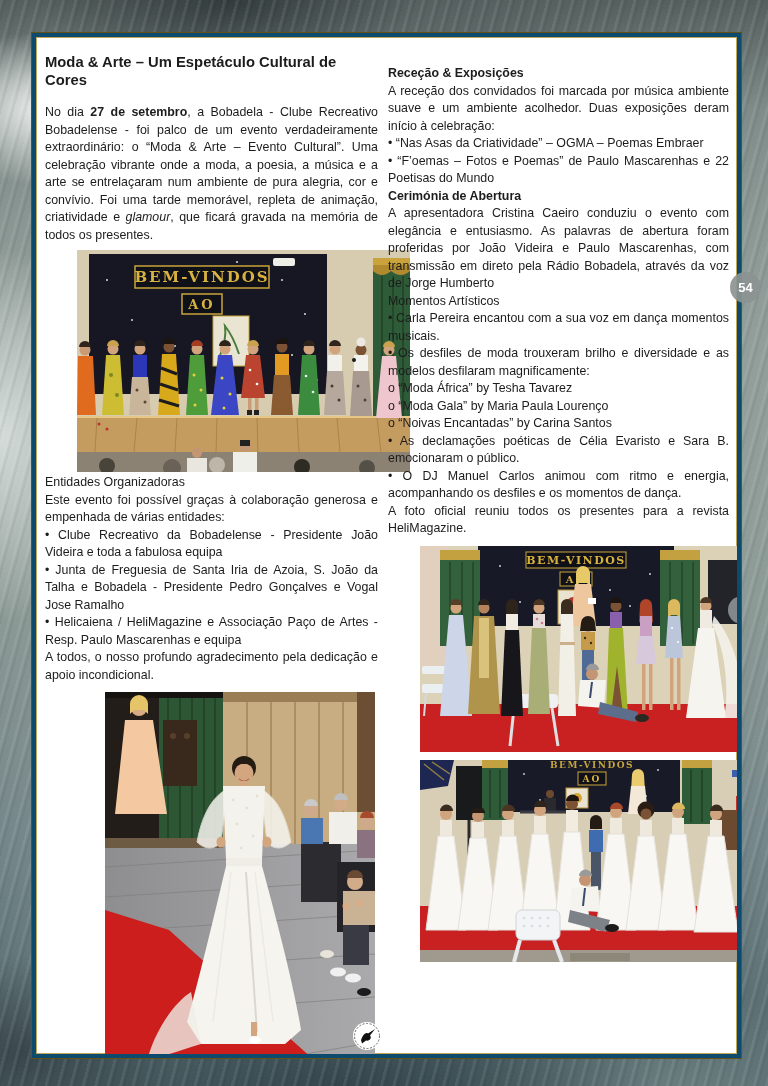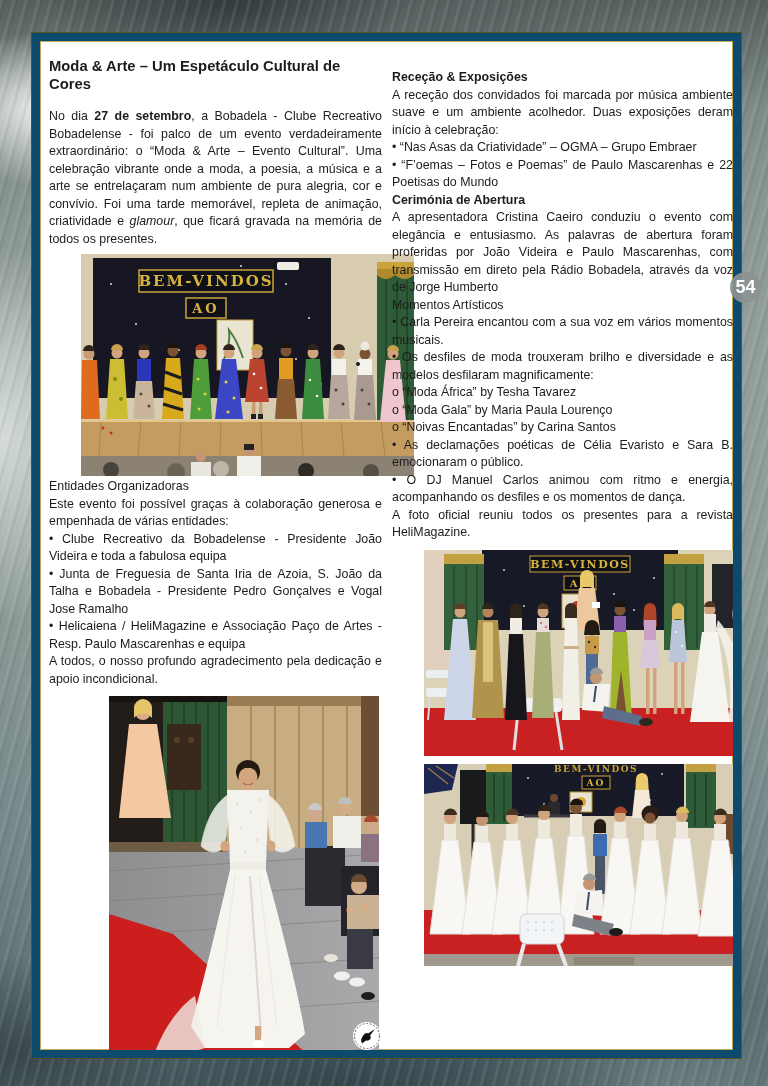--- a/index.html
+++ b/index.html
@@ -17,42 +17,42 @@
       radial-gradient(240px 130px at 62% 0%, rgba(86,97,97,.7), transparent 75%),
       radial-gradient(200px 300px at 100% 30%, rgba(142,155,150,.6), transparent 75%),
       linear-gradient(180deg,#55605e 0%,#7e8b88 10%,#96a29e 32%,#8d9b96 55%,#74868a 78%,#4f6468 100%);
   }
   body::before{
     content:""; position:absolute; inset:0; z-index:1;
     background:repeating-linear-gradient(105deg, rgba(255,255,255,.08) 0 2px, rgba(0,0,0,.05) 4px 6px, transparent 6px 12px);
   }
   .page{
     position:absolute; left:32px; top:33px; width:709px; height:1025px; z-index:2;
-    background:#ffffff; border:8px solid #0c4a6e;
+    background:#ffffff; border:4px solid #0c4a6e;
     box-shadow:0 0 0 1px #63511a, inset 0 0 0 1px #c4a659;
     overflow:hidden;
   }
   .content{ display:flex; gap:10px; padding:16px 7px 0 9px; }
   .col{ width:333px; font-size:12.4px; line-height:17.5px; text-align:justify; color:#1c1c1c; }
   .col.right{ width:341px;margin-top:12px; }
   .title{ font-weight:bold; font-size:14.8px; line-height:18px; margin-bottom:15px; text-align:left; }
   .h{ font-weight:bold; }
   .b{ font-weight:bold; }
   .i{ font-style:italic; }
   p{ margin:0; }
   figure{ margin:0; line-height:0;padding-left:32px; }
   figure svg{ display:block; }
   .photo1{ margin:6px 0 2px; }
   .photo2{ margin:8px 0 0 28px; }
   .photo3{ margin:8px 0 2px; }
   .photo4{ margin:8px 0 0; }
   .pagenum{
     position:absolute; left:730px; top:272px; width:31px; height:31px; z-index:3;
     border-radius:50%; background:rgba(140,148,146,.92);
-    color:#fff; font-size:18px; font-weight:bold;
+    color:#fff; font-size:13px; font-weight:bold;
     display:flex; align-items:center; justify-content:center;
   }
   .logo{ position:absolute; left:352px; top:1021px; width:30px; height:30px; z-index:3; }
   .banner-text{ font-family:"DejaVu Serif", serif; font-weight:bold; fill:#d8b23f; }
 </style>
 </head>
 <body>
 
 <div class="page">
   <div class="content">
@@ -335,26 +335,26 @@
             <ellipse cx="150" cy="348" rx="6" ry="3.5" fill="#ffffff"></ellipse>
             <path d="M96,352 C70,360 52,368 44,362 C52,336 70,310 86,300 Z" fill="#efede6" opacity=".8"></path>
           </g>
         </svg>
       </figure>
     </div>
 
     <div class="col right">
       <p class="h">Receção &amp; Exposições</p>
       <p>A receção dos convidados foi marcada por música ambiente suave e um ambiente acolhedor. Duas exposições deram início à celebração:</p>
-      <p>• “Nas Asas da Criatividade” – OGMA – Grupo Embraer</p>
+      <p>• “Nas Asas da Criatividade” – OGMA – Poemas Embraer</p>
       <p>• “F’oemas – Fotos e Poemas” de Paulo Mascarenhas e 22 Poetisas do Mundo</p>
       <p class="h">Cerimónia de Abertura</p>
       <p>A apresentadora Cristina Caeiro conduziu o evento com elegância e entusiasmo. As palavras de abertura foram proferidas por João Videira e Paulo Mascarenhas, com transmissão em direto pela Rádio Bobadela, através da voz de Jorge Humberto</p>
       <p>Momentos Artísticos</p>
-      <p>• Carla Pereira encantou com a sua voz em vários momentos musicais.</p>
+      <p>• Carla Pereira encantou com a sua voz em dança momentos musicais.</p>
       <p>• Os desfiles de moda trouxeram brilho e diversidade e as modelos desfilaram magnificamente:</p>
       <p>o “Moda África” by Tesha Tavarez</p>
       <p>o “Moda Gala” by Maria Paula Lourenço</p>
       <p>o “Noivas Encantadas” by Carina Santos</p>
       <p>• As declamações poéticas de Célia Evaristo e Sara B. emocionaram o público.</p>
       <p>• O DJ Manuel Carlos animou com ritmo e energia, acompanhando os desfiles e os momentos de dança.</p>
       <p>A foto oficial reuniu todos os presentes para a revista HeliMagazine.</p>
 
       <figure class="photo3">
         <svg width="341" height="206" viewBox="0 0 341 206">

